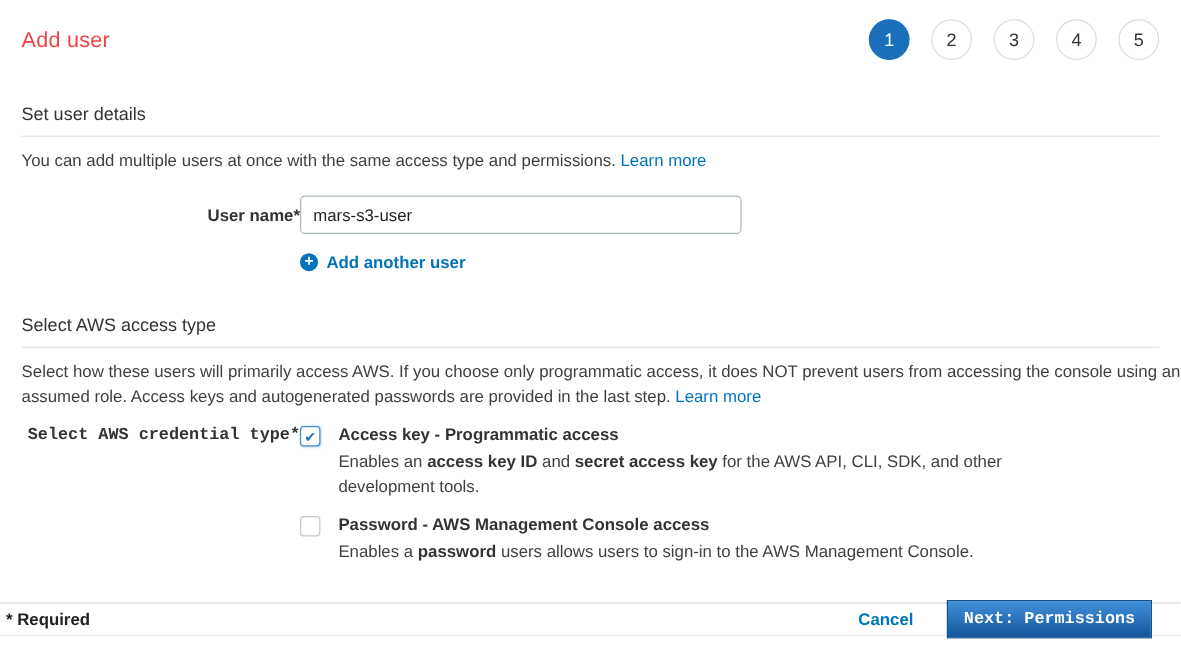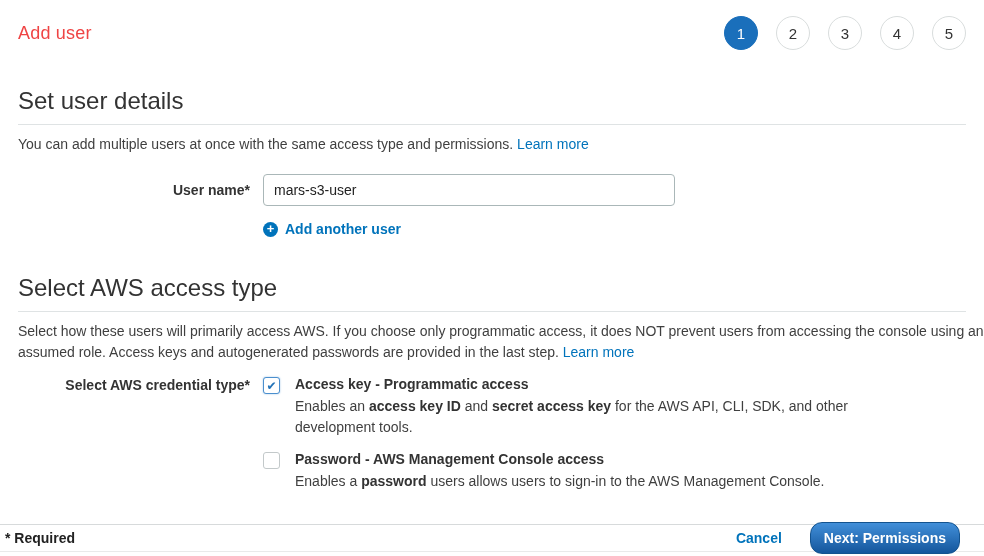--- a/index.html
+++ b/index.html
@@ -15,34 +15,34 @@
   .step-circle {
     width: 34px; height: 34px; border-radius: 50%;
     border: 1px solid #d9dddd; background: #fff; color: #333;
     display: flex; align-items: center; justify-content: center;
     font-size: 15px; cursor: default;
   }
   .step-circle.active { background: #1a6fbb; border-color: #1a6fbb; color: #fff; }
 
   
   .section-heading {
-    margin-top: 37px; font-size: 24px; font-weight: 400; color: #333;
+    margin-top: 37px; font-size: 15px; font-weight: 400; color: #333;
     padding-bottom: 9px; border-bottom: 1px solid #dfe3e4;
   }
   .section-desc { margin-top: 9px; line-height: 21px; color: #3f3f3f; }
   .section-desc.flush { margin-right: -26px; }
   a.link { color: #0073bb; text-decoration: none; cursor: pointer; }
   a.link-bold { color: #0073bb; font-weight: bold; text-decoration: none; cursor: pointer; }
 
   
-  .form-row { display: grid; grid-template-columns: 232px auto; column-gap: 13px; margin-top: 19px; }
+  .form-row { display: grid; grid-template-columns: 232px auto; margin-top: 19px; }
   .form-label { text-align: right; font-weight: bold; color: #333; padding-top: 8px; }
-  .form-label.cred { padding-top: 1px; }
+  .form-label.cred { padding-top: 1px; font-family: Liberation Mono, monospace; }
   .text-input {
-    width: 412px; height: 32px; border: 1px solid #aab7b8; border-radius: 4px;
+    width: 368px; height: 32px; border: 1px solid #aab7b8; border-radius: 4px;
     padding: 0 10px; font-size: 14px; color: #222; font-family: "Liberation Sans", sans-serif;
     outline: none; background: #fff;
   }
   .add-row { margin-top: 14px; }
   .add-user-link { display: inline-flex; align-items: center; gap: 7px; }
   .plus-icon {
     width: 15px; height: 15px; border-radius: 50%; background: #0073bb; color: #fff;
     display: inline-flex; align-items: center; justify-content: center;
     font-size: 13px; font-weight: bold; line-height: 1; padding-bottom: 1px;
   }
@@ -65,22 +65,22 @@
   
   .footer {
     margin-top: 32px; border-top: 1px solid #d7dadb; border-bottom: 1px solid #e9eaea;
     display: flex; align-items: center; padding: 8px 24px 8px 5px; height: 28px;
   }
   .required-note { font-weight: bold; color: #222; }
   .footer-spacer { flex: 1; }
   .cancel-link { margin-right: 28px; font-size: 14px; }
   .primary-button {
     background: linear-gradient(#418fd9, #14569c); color: #fff; font-weight: bold;
-    border: 1px solid #13538f; border-radius: 12px; padding: 7px 13px; font-size: 14px;
-    font-family: Liberation Sans, sans-serif; cursor: pointer;
+    border: 1px solid #13538f; border-radius: 0; padding: 7px 13px; font-size: 14px;
+    font-family: Liberation Mono, monospace; cursor: pointer;
   }
 </style>
 </head>
 <body>
 
 <div class="page">
 
   <div class="header">
     <h1 class="page-title">Add user</h1>
     <div class="steps">

